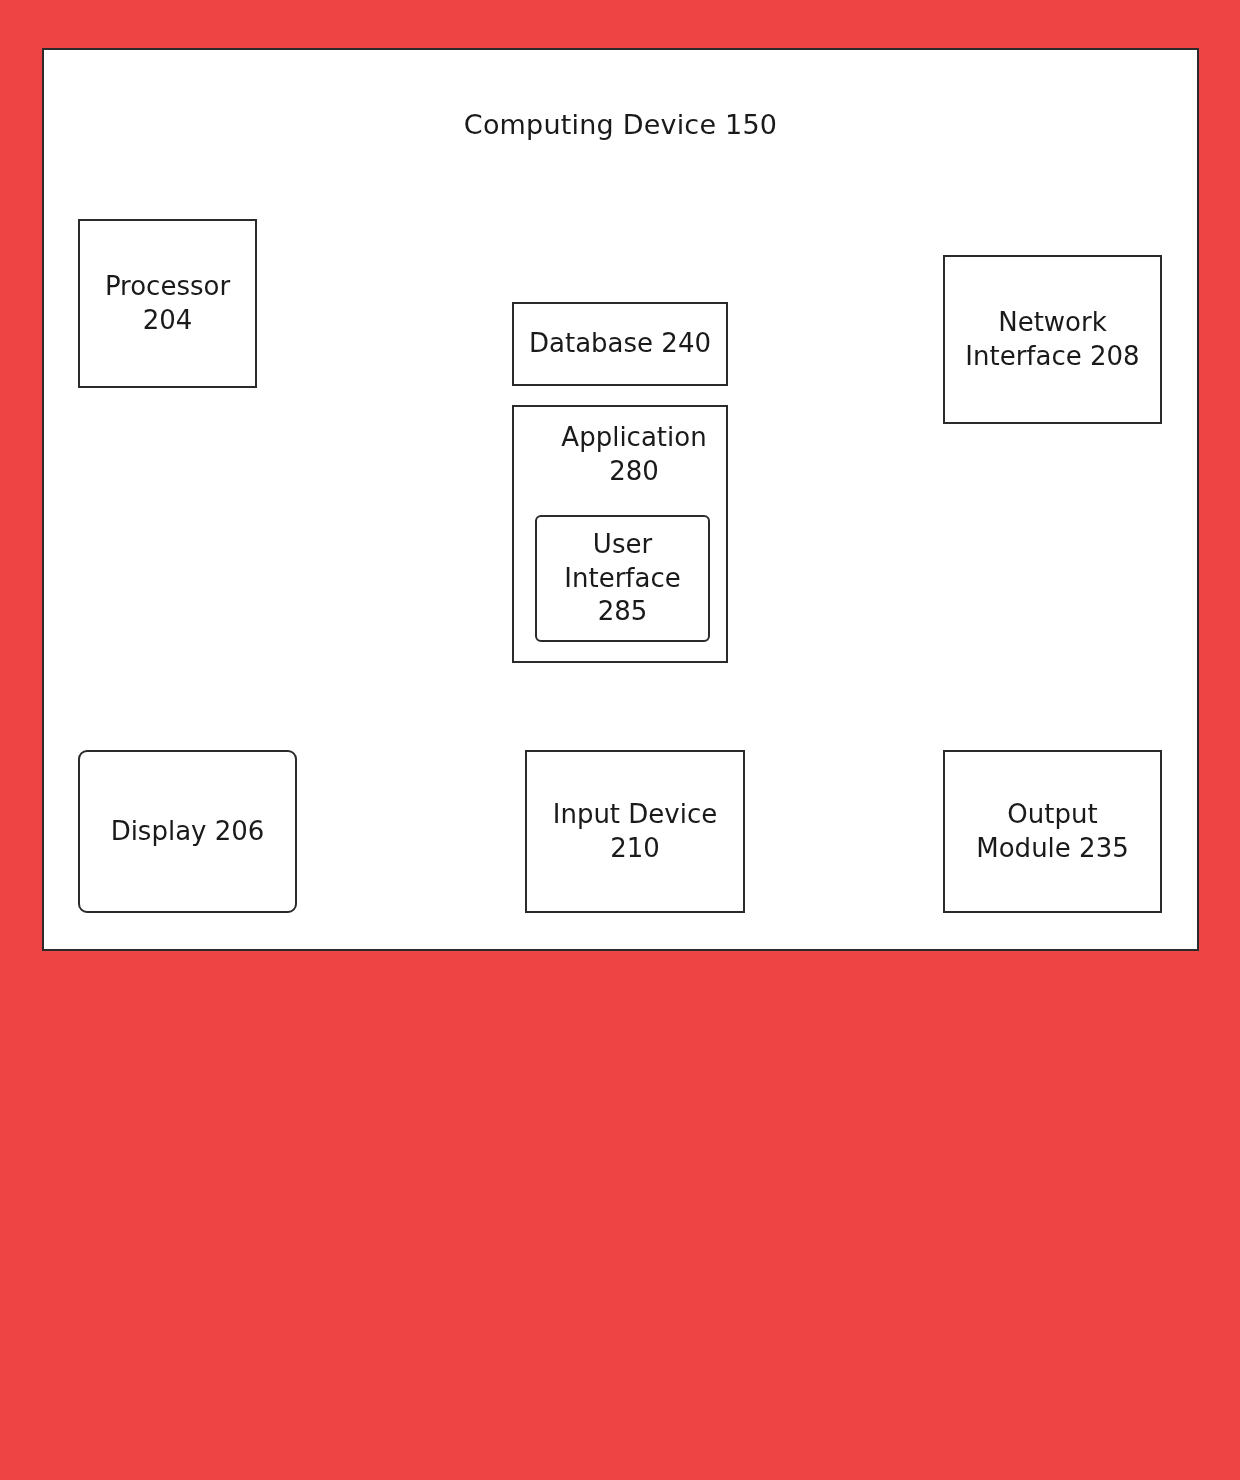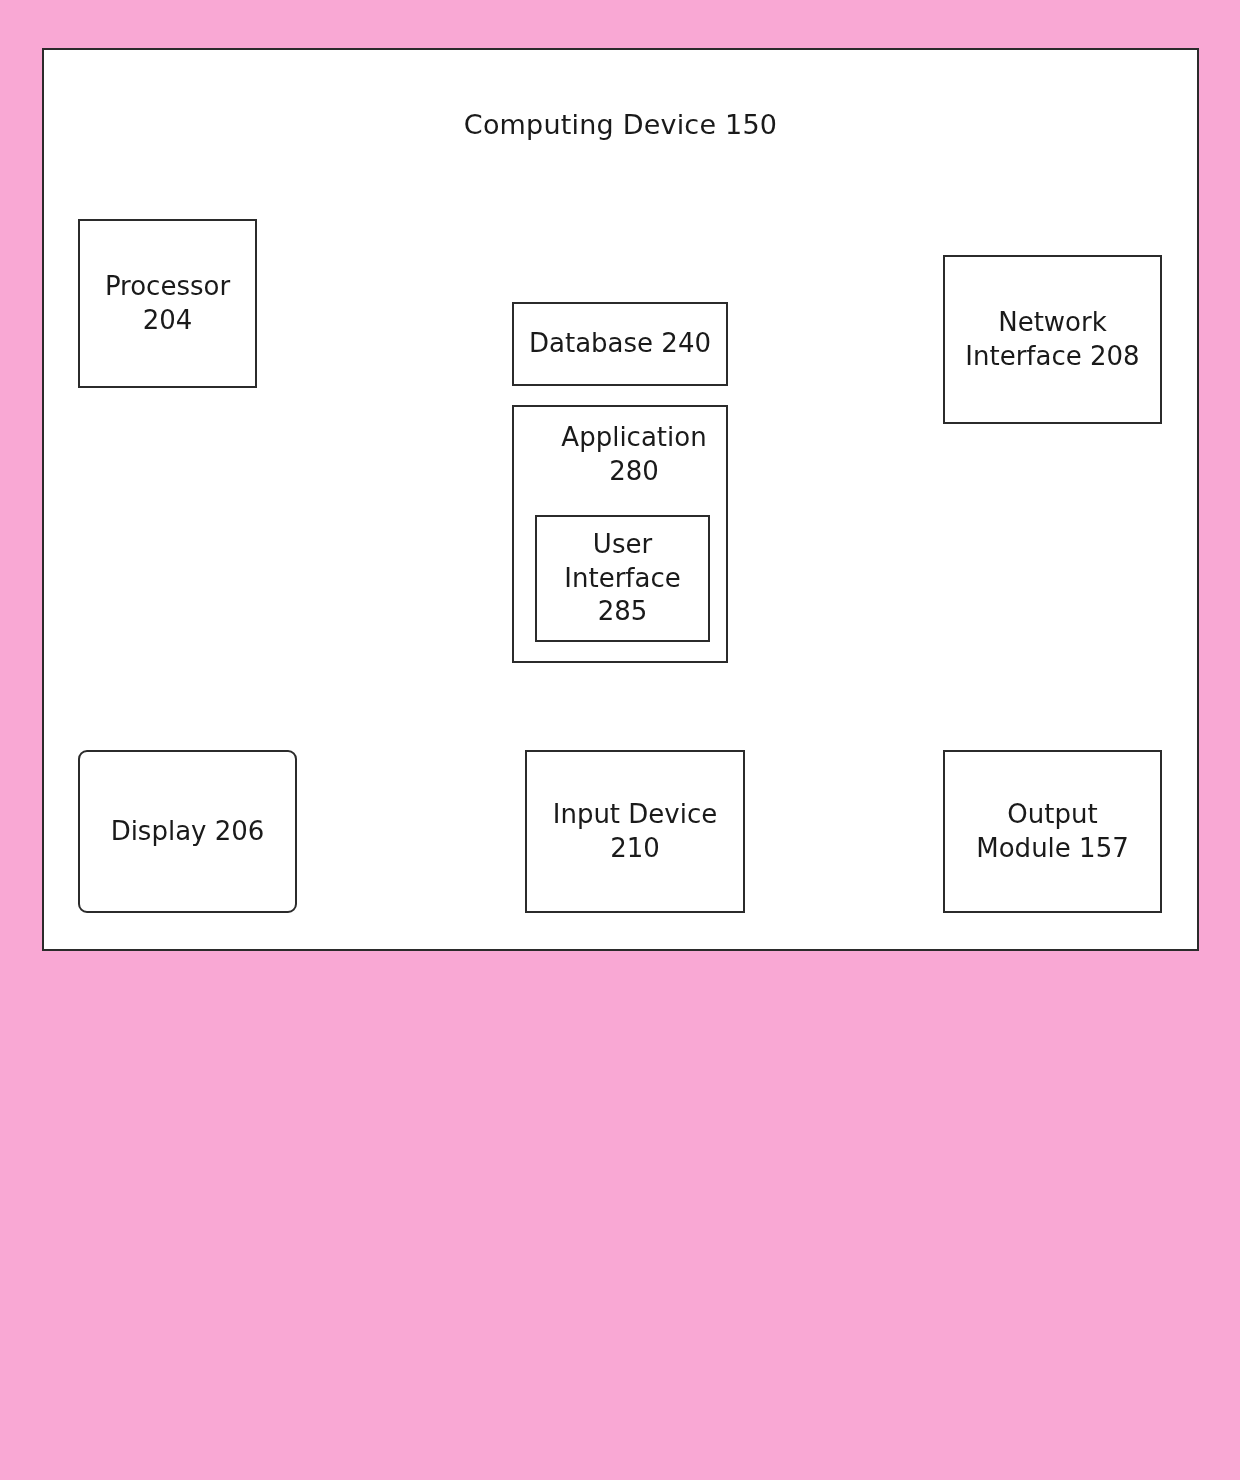--- a/index.html
+++ b/index.html
@@ -4,21 +4,21 @@
 <style>
   html, body {
     margin: 0;
     padding: 0;
     background: #ffffff;
   }
   #page {
     position: relative;
     width: 1240px;
     height: 1480px;
-    background: #f9a8d4;
+    background: #ef4444;
     font-family: "DejaVu Sans", sans-serif;
     color: #1a1a1a;
     overflow: hidden;
   }
 
   
   .box {
     position: absolute;
     border: 2px solid #2b2b2b;
     background: #ffffff;
@@ -51,21 +51,21 @@
   }
 
   
   #processor-box   { left: 78px;  top: 219px; width: 179px; height: 169px; }
   #display-box     { left: 78px;  top: 750px; width: 219px; height: 163px; border-radius: 9px; }
 
   
   #memory-box      { left: 429px; top: 219px; width: 381px; height: 487px; }
   #database-box    { left: 512px; top: 302px; width: 216px; height: 84px; padding-left: 8px;  }
   #application-box { left: 512px; top: 405px; width: 216px; height: 258px; }
-  #ui-box          { left: 535px; top: 515px; width: 175px; height: 127px; }
+  #ui-box          { left: 535px; top: 515px; width: 175px; height: 127px; border-radius: 6px; }
   #input-box       { left: 509px; top: 750px; width: 220px; height: 163px; margin-left: 16px; }
 
   
   #network-box     { left: 943px; top: 219px; width: 219px; height: 169px; margin-top: 36px; }
   #output-box      { left: 943px; top: 750px; width: 219px; height: 163px; }
 
   
   .vcenter {
     position: absolute;
     left: 0; right: 0; top: 0; bottom: 0;
@@ -142,17 +142,17 @@
     <div class="vcenter">Display 206</div>
   </div>
 
   <div class="box" id="input-box">
     <div class="vcenter">Input Device
 210</div>
   </div>
 
   <div class="box" id="output-box">
     <div class="vcenter">Output
-Module 157</div>
+Module 235</div>
   </div>
 
 
 </div>
 
 </body></html>

